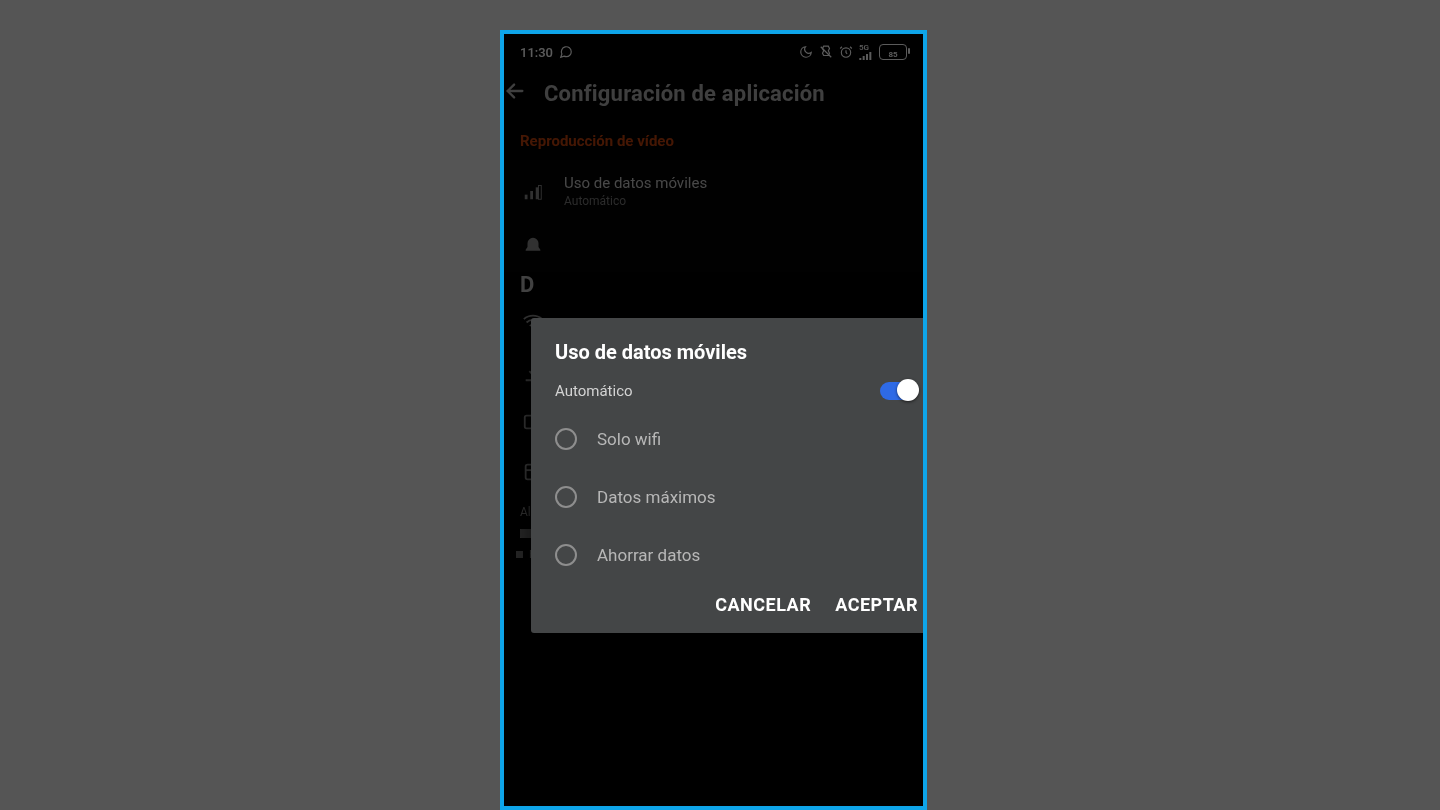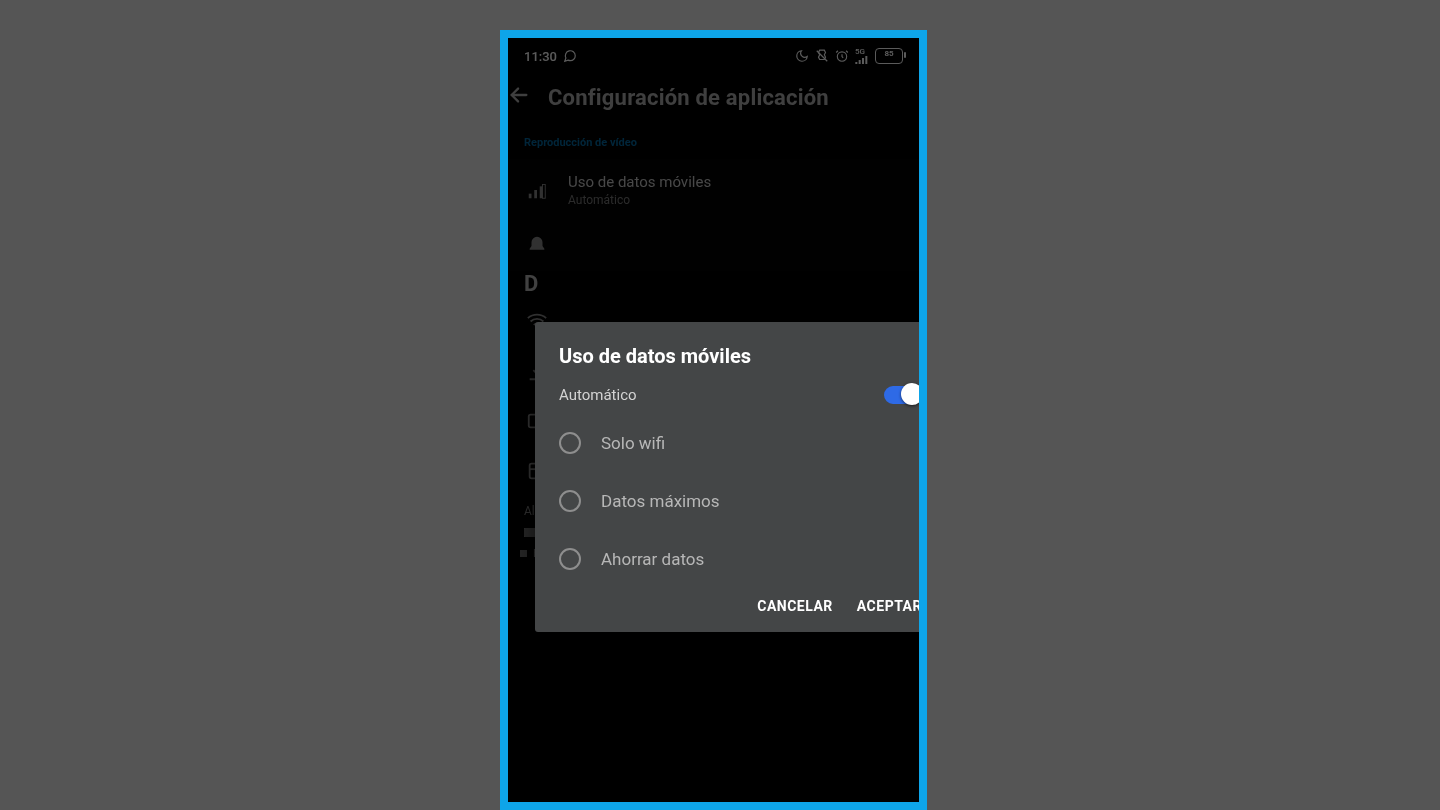--- a/index.html
+++ b/index.html
@@ -11,21 +11,21 @@
     font-family: Roboto, "Helvetica Neue", Arial, sans-serif;
     -webkit-font-smoothing: antialiased;
     overflow: hidden;
   }
   .phone-outline {
     position: absolute;
     left: 500px;
     top: 30px;
     width: 427px;
     height: 780px;
-    border: 8px solid #0ea5e9;
+    border: 4px solid #0ea5e9;
     box-sizing: border-box;
     background: #000;
     overflow: hidden;
   }
   
   .statusbar {
     height: 36px;
     padding: 0 16px;
     display: flex;
     align-items: center;
@@ -40,21 +40,21 @@
     gap: 6px;
   }
   .statusbar svg { display: block; }
   .battery {
     width: 26px;
     height: 14px;
     border: 1.5px solid #fff;
     border-radius: 4px;
     position: relative;
     display: flex;
-    align-items: flex-start;
+    align-items: flex-end;
     justify-content: center;
     font-size: 8px;
     font-weight: 700;
   }
   .battery::after {
     content: "";
     position: absolute;
     right: -4px;
     top: 3px;
     width: 2px;
@@ -70,23 +70,23 @@
     padding: 10px 16px 8px 0;
     color: #b0b0b0;
   }
   .app-header .title {
     font-size: 22px;
     font-weight: 700;
     letter-spacing: 0.2px;
   }
   .section-title {
     padding: 18px 28px 10px 16px;
-    color: #0369a1;
-    font-weight: 700;
-    font-size: 11px;
+    color: #c2410c;
+    font-weight: 700;
+    font-size: 15px;
   }
   .setting-row {
     display: flex;
     align-items: center;
     gap: 18px;
     padding: 14px 16px;
     background: rgba(255,255,255,0.02);
   }
   .setting-row.plain { background: transparent; }
   .setting-row .icon-slot {
@@ -211,21 +211,21 @@
     font-size: 17px;
     color: #b7b7b7;
   }
   .dialog-actions {
     display: flex;
     justify-content: flex-end;
     gap: 24px;
     padding: 10px 0 6px 0;
   }
   .dialog-actions .btn {
-    font-size: 14px;
+    font-size: 18px;
     font-weight: 700;
     letter-spacing: 0.5px;
     color: #fff;
     cursor: pointer;
   }
 </style>
 </head>
 <body>
 
 <div class="phone-outline">

